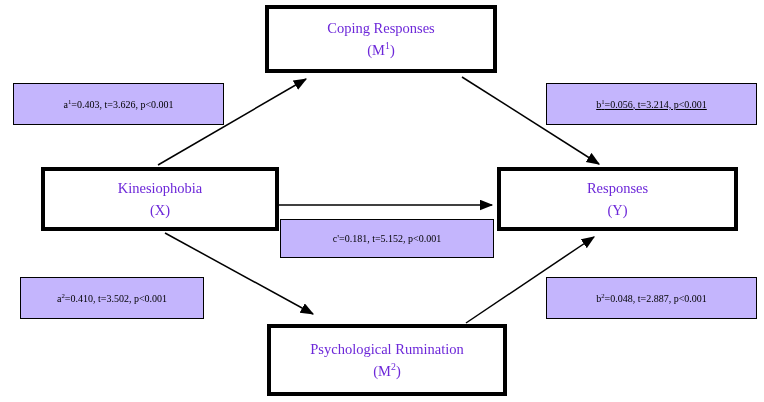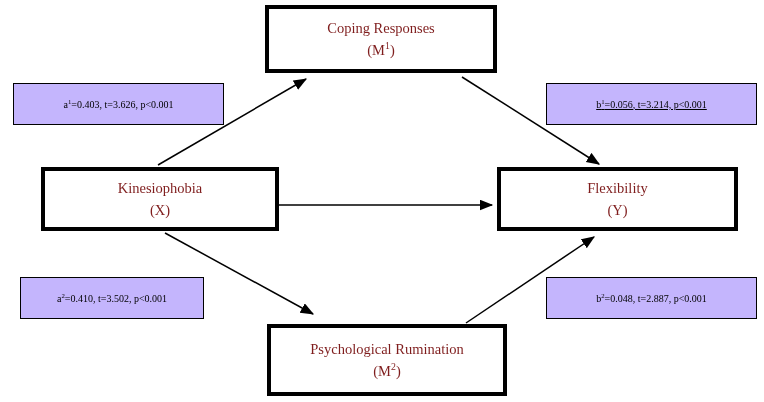--- a/index.html
+++ b/index.html
@@ -26,21 +26,21 @@
   .construct-box {
     position: absolute;
     box-sizing: border-box;
     background: #ffffff;
     border: 4px solid #000000;
     display: flex;
     flex-direction: column;
     align-items: center;
     justify-content: center;
     text-align: center;
-    color: #7f1d1d;
+    color: #6d28d9;
     font-size: 14.5px;
     line-height: 1.55;
     z-index: 3;
   }
   .construct-box .line-1 { display: block; }
   .construct-box .line-2 { display: block; }
   .stat-box {
     position: absolute;
     box-sizing: border-box;
     background: #c4b5fd;
@@ -87,37 +87,40 @@
     <span class="line-1">Coping Responses</span>
     <span class="line-2"><span>(M</span><sup>1</sup><span>)</span></span>
   </div>
 
   <div class="construct-box" style="left:29px; top:167px; width:238px; height:64px;margin-left:12px;">
     <span class="line-1">Kinesiophobia</span>
     <span class="line-2"><span>(X</span><sup></sup><span>)</span></span>
   </div>
 
   <div class="construct-box" style="left:497px; top:167px; width:241px; height:64px;">
-    <span class="line-1">Flexibility</span>
+    <span class="line-1">Responses</span>
     <span class="line-2"><span>(Y</span><sup></sup><span>)</span></span>
   </div>
 
   <div class="construct-box" style="left:267px; top:324px; width:240px; height:72px;">
     <span class="line-1">Psychological Rumination</span>
     <span class="line-2"><span>(M</span><sup>2</sup><span>)</span></span>
   </div>
 
   <div class="stat-box" style="left:13px; top:83px; width:211px; height:42px;">
     <span><span>a</span><sup>1</sup><span>=0.403, t=3.626, p&lt;0.001</span></span>
   </div>
 
   <div class="stat-box" style="left:546px; top:83px; width:211px; height:42px;text-decoration:underline;">
     <span><span>b</span><sup>1</sup><span>=0.056, t=3.214, p&lt;0.001</span></span>
   </div>
 
+  <div class="stat-box" style="left:280px; top:219px; width:214px; height:39px;">
+    <span><span>c'</span><sup></sup><span>=0.181, t=5.152, p&lt;0.001</span></span>
+  </div>
 
   <div class="stat-box" style="left:20px; top:277px; width:184px; height:42px;">
     <span><span>a</span><sup>2</sup><span>=0.410, t=3.502, p&lt;0.001</span></span>
   </div>
 
   <div class="stat-box" style="left:546px; top:277px; width:211px; height:42px;">
     <span><span>b</span><sup>2</sup><span>=0.048, t=2.887, p&lt;0.001</span></span>
   </div>
 
 </div>

